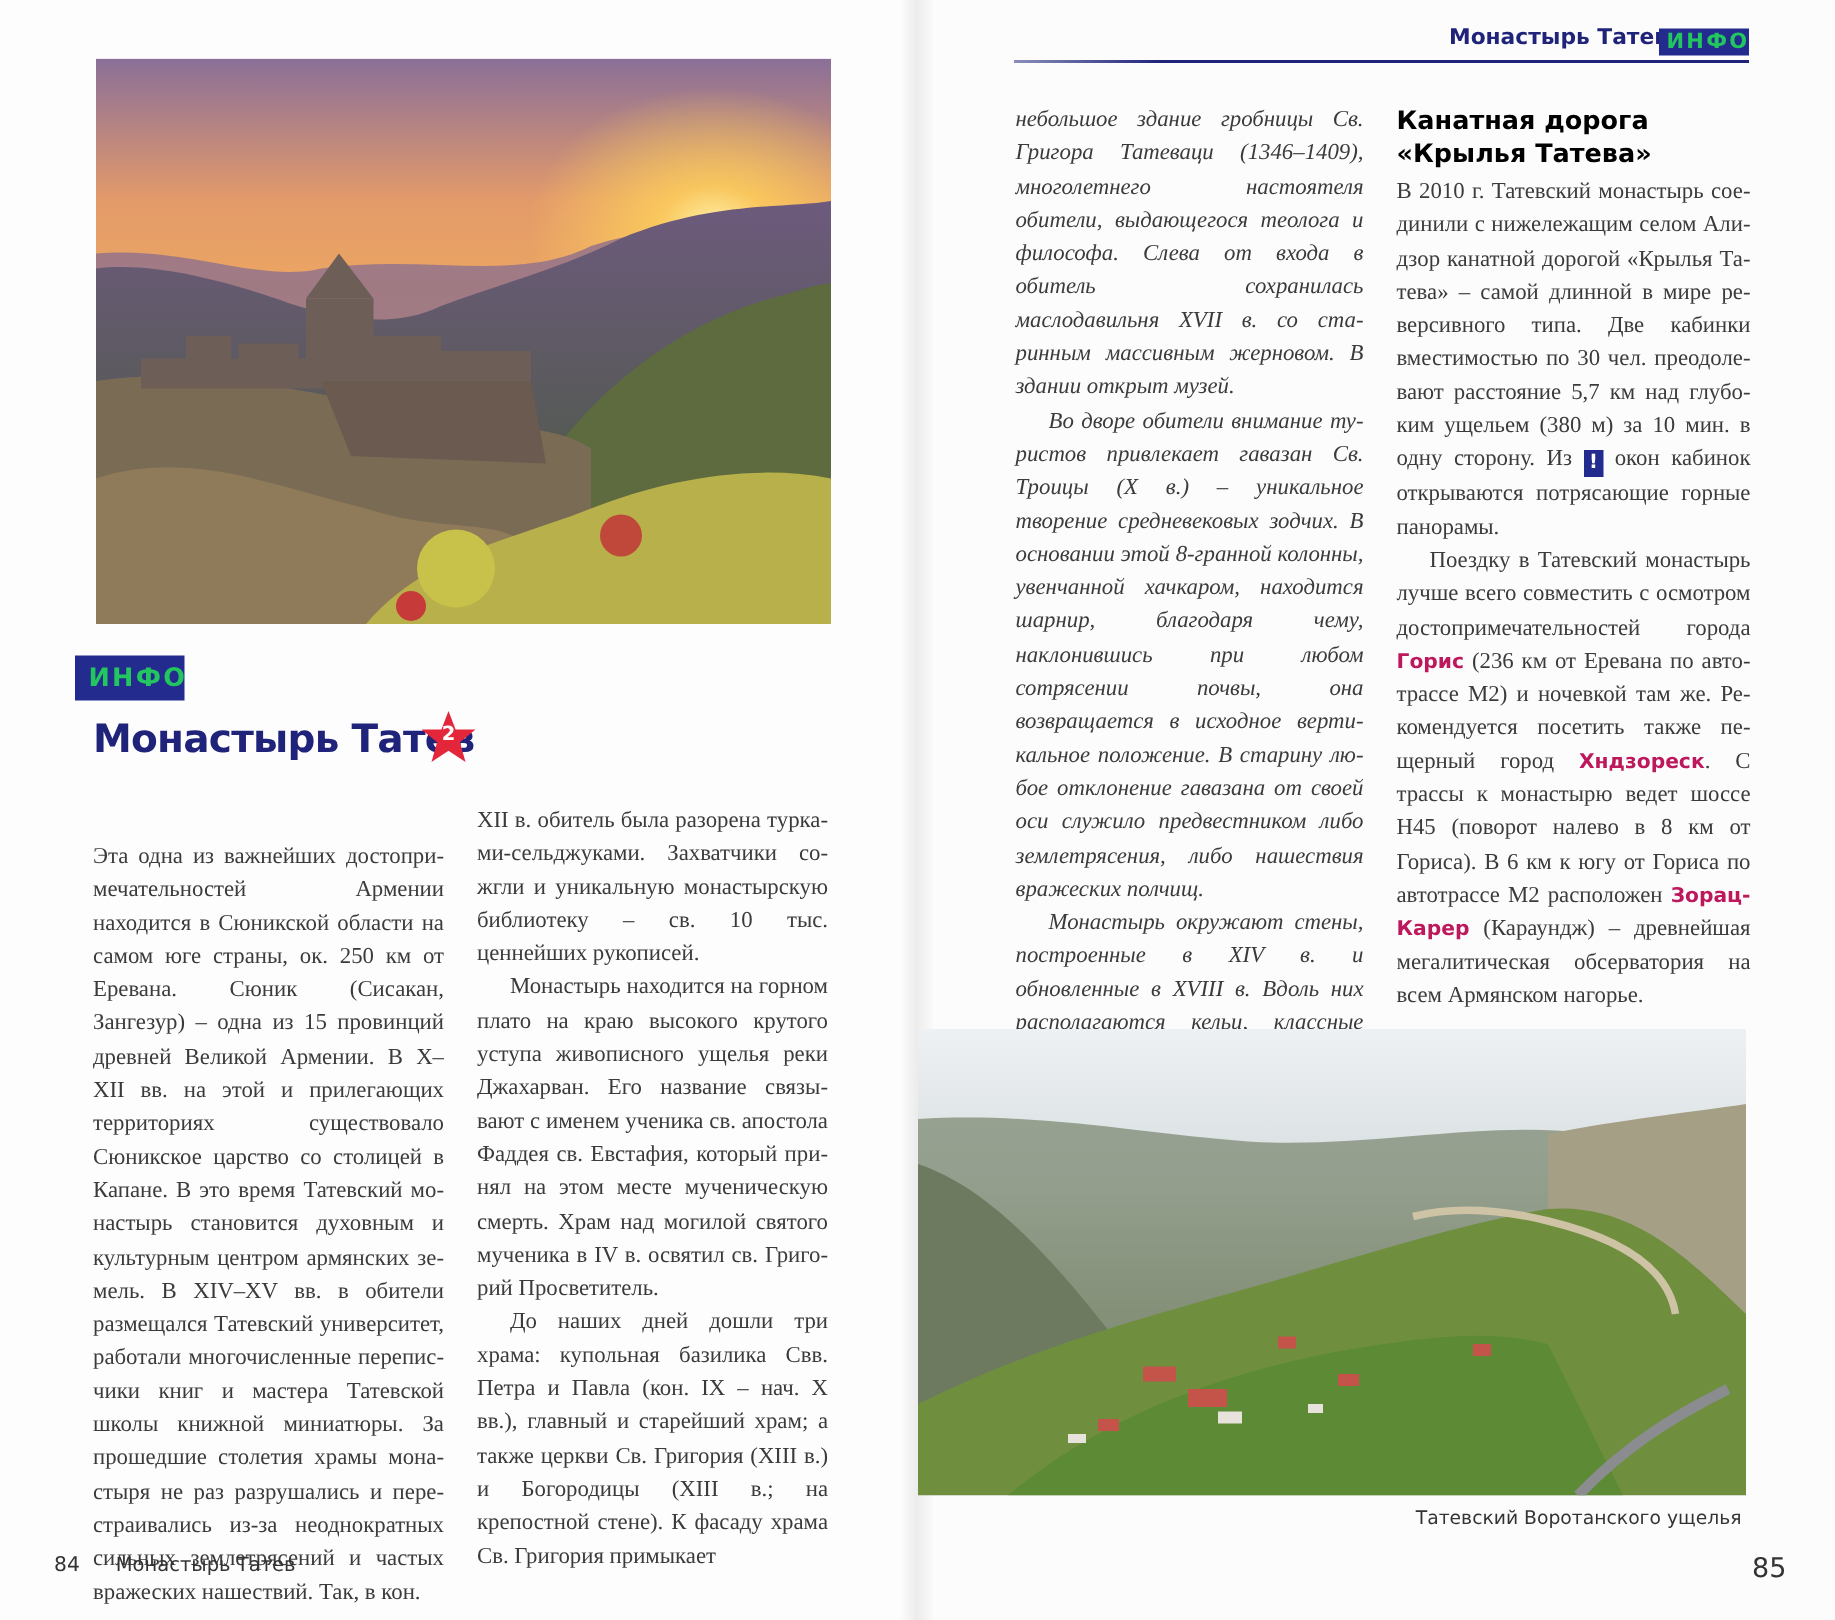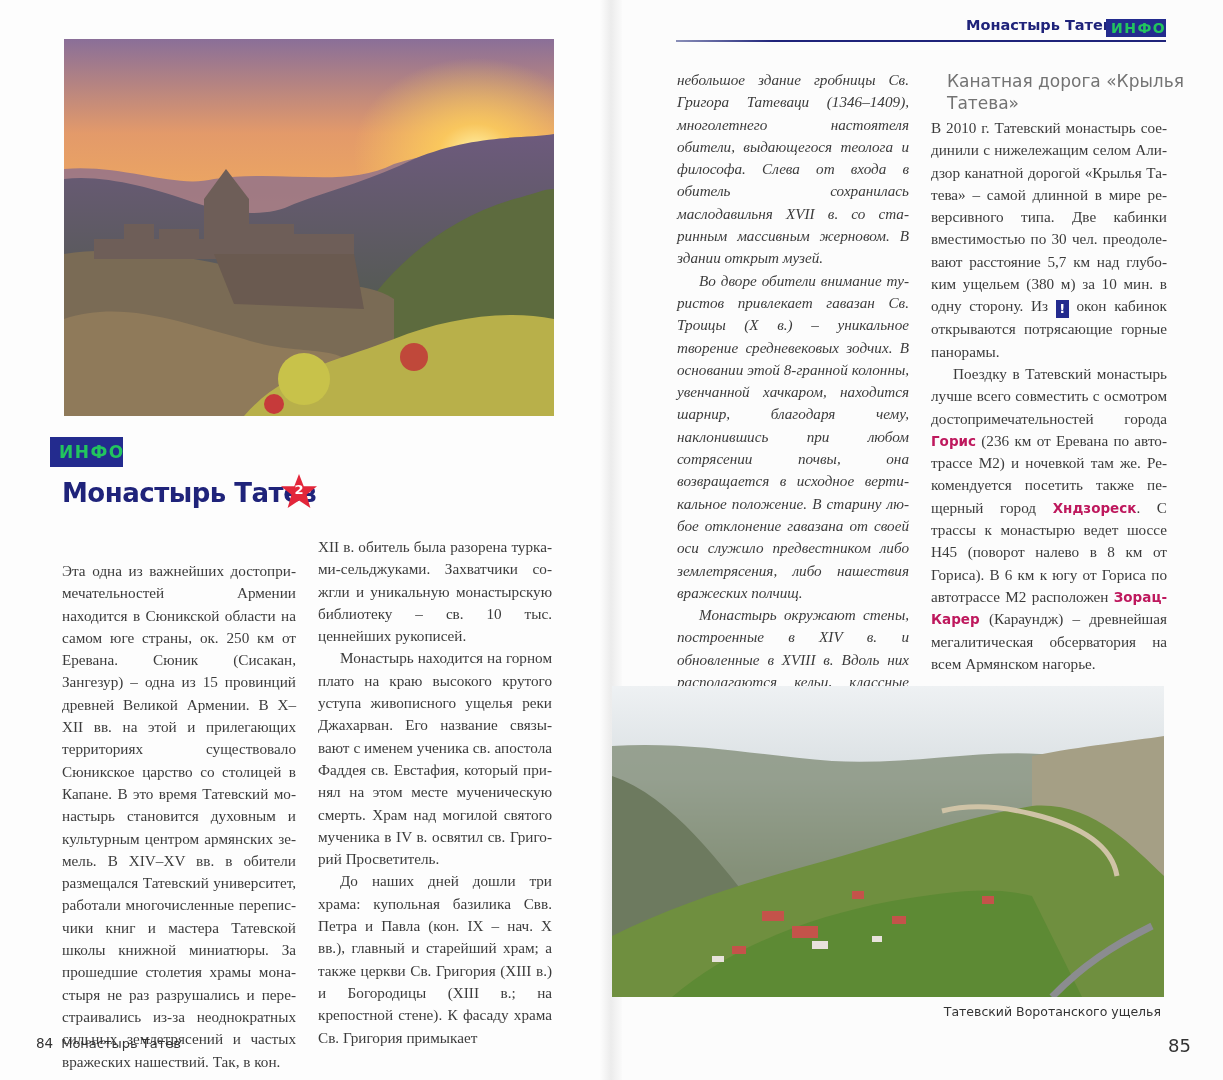--- a/index.html
+++ b/index.html
@@ -40,29 +40,29 @@
 
   
   .col { position: absolute; font-size: 15.2px; line-height: 22.3px; text-align: justify; hyphens: manual; color: #3b3b3b; }
   .col p { margin: 0; }
   .col p.indent { text-indent: 22px; }
   #col-1 { left: 62px; top: 560px; width: 234px; }
   #col-2 { left: 318px; top: 536px; width: 234px; }
   #col-3 { left: 677px; top: 69px; width: 232px; font-style: italic; }
   #col-4 { left: 931px; top: 117px; width: 236px; }
   .sub-title { position: absolute; left: 931px; top: 70px; width: 240px; font-family: "DejaVu Sans", sans-serif;
-               font-weight: normal; font-size: 17px; line-height: 22px; color: #737373; margin-left: 16px; }
+               font-weight: bold; font-size: 17px; line-height: 22px; color: #000000; }
   .bold-place { font-family: "DejaVu Sans", sans-serif; font-weight: bold; font-size: 13.5px; color: #be185d; }
   .alert-icon { display: inline-block; width: 13px; height: 18px; background: #232b8e; color: #fff; text-align: center;
                 font-family: "DejaVu Sans", sans-serif; font-weight: bold; font-size: 13px; line-height: 18px; vertical-align: -2px; }
 
   
   .footer { position: absolute; top: 1035px; font-family: "DejaVu Sans", sans-serif; font-size: 13px; color: #333; }
   #footer-left { left: 36px; }
-  #footer-left .pg { margin-right: 8px; font-size: 13.5px; }
+  #footer-left .pg { margin-right: 24px; font-size: 13.5px; }
   #footer-right { left: 1168px; font-size: 18px; }
 </style>
 </head>
 <body>
 
 <div class="page-left"></div>
 <div class="page-right"></div>
 <div class="gutter"></div>
 
 <div class="photo" id="photo-tatev">

